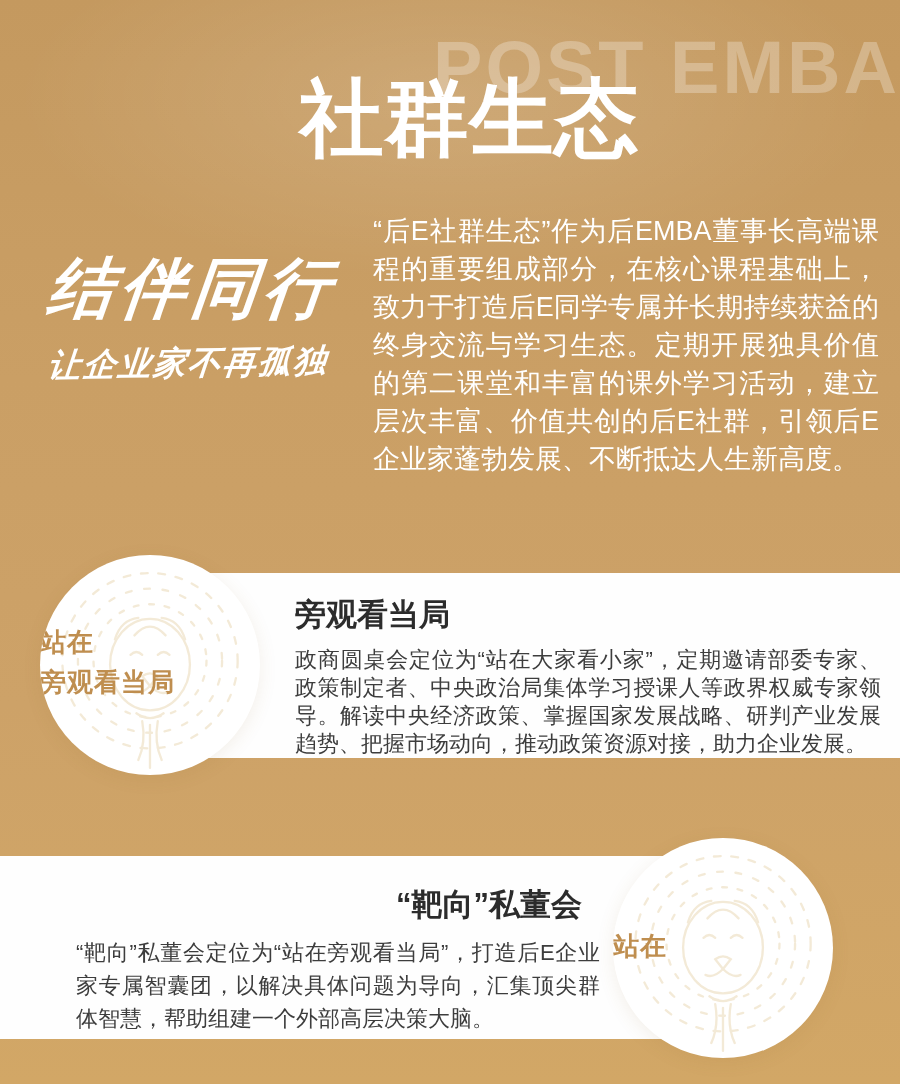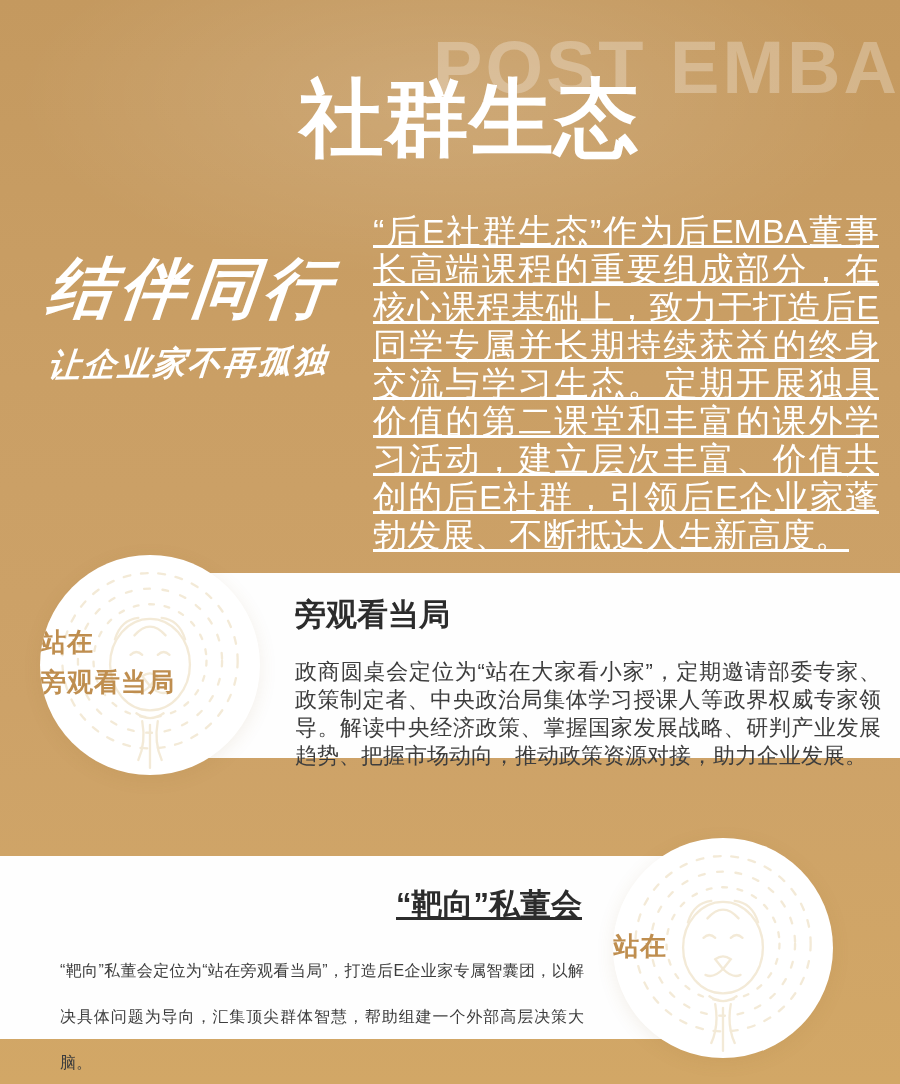--- a/index.html
+++ b/index.html
@@ -28,21 +28,21 @@
     transform:skewX(-6deg);
   }
   .slogan-sub{
     font-family:"DejaVu Serif", serif; font-style:italic; font-weight:bold;
     font-size:33px; margin-top:16px; letter-spacing:2px; white-space:nowrap;
     transform:skewX(-6deg) rotate(-1deg);
   }
   
   .intro-text{
     position:absolute; left:373px; top:212px; width:506px;
-    font-size:34px; line-height:38px; color:#ffffff; text-align:justify;text-decoration:underline;
+    font-size:27px; line-height:38px; color:#ffffff; text-align:justify;
   }
   
   .band{position:absolute; background:#fefefe;}
   .band-mid{left:150px; right:0; top:573px; height:185px;}
   .band-bottom{left:0; width:750px; top:856px; height:183px;}
   
   .badge-circle{
     position:absolute; width:220px; height:220px; border-radius:50%;
     background:#ffffff; overflow:hidden; box-shadow:0 4px 18px rgba(150,110,50,0.10);
   }
@@ -53,26 +53,26 @@
     position:absolute; left:0; right:0; top:50%; transform:translateY(-54%);
     font-size:26px; font-weight:bold; line-height:40px;
     color:var(--gold, #bf8e4f); letter-spacing:1px;
   }
   
   .sec-title{
     position:absolute; font-size:31px; font-weight:bold; color:var(--ink, #2c2c2c);
     line-height:1.2; white-space:nowrap;
   }
   .sec-mid-title{left:295px; top:596px;}
-  .sec-bot-title{left:60px; top:886px; width:522px; text-align:right;text-decoration:underline;}
+  .sec-bot-title{left:60px; top:886px; width:522px; text-align:right;}
   .sec-body{
-    position:absolute; color:#3d3d3d; text-align:justify;margin-top:12px;
+    position:absolute; color:#3d3d3d; text-align:justify;
   }
   .sec-mid-body{left:295px; top:646px; width:586px; font-size:22px; line-height:28px;}
-  .sec-bot-body{left:60px; top:936px; width:524px; font-size:16px; line-height:46px;}
+  .sec-bot-body{left:76px; top:936px; width:524px; font-size:22px; line-height:33px;}
   .lion{opacity:0.6;}
 </style>
 </head>
 <body>
 
 <div class="page">
 
   <svg width="0" height="0" style="position:absolute">
     <symbol id="lion-sym" viewBox="0 0 200 230">
       <g fill="none" stroke="#ecdcbd" stroke-width="2.4" stroke-linecap="round">

